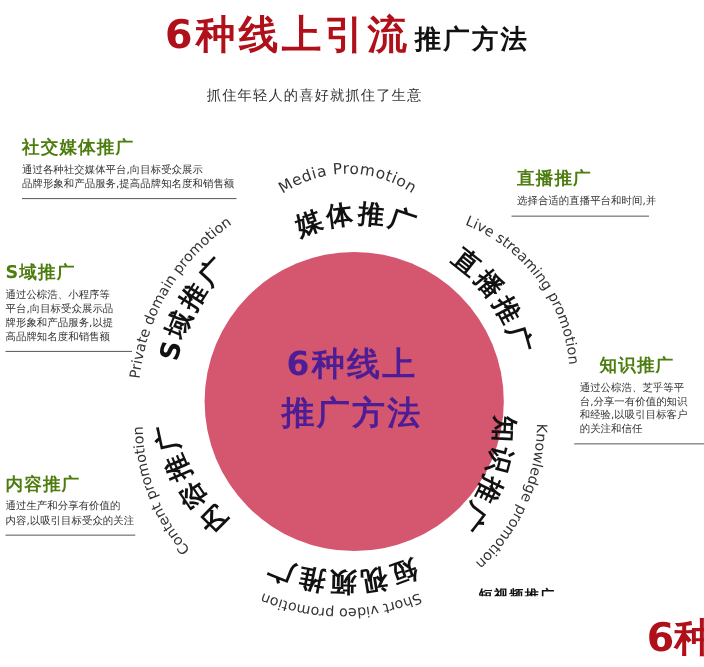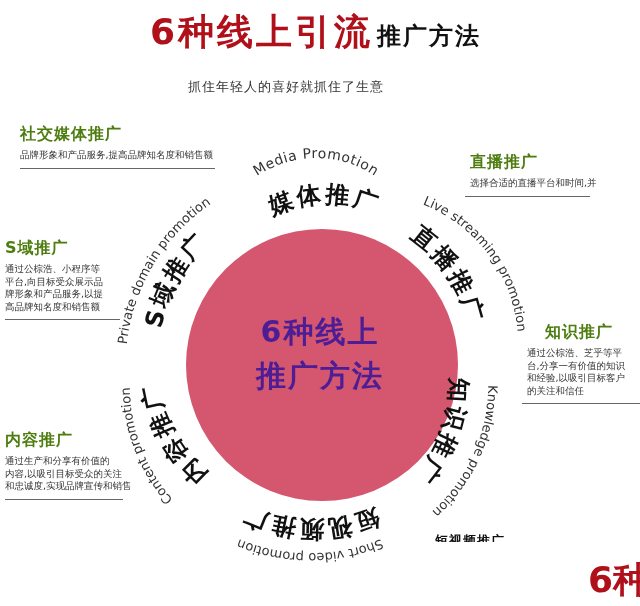--- a/index.html
+++ b/index.html
@@ -27,38 +27,38 @@
 </head>
 <body>
 
 <div class="abs title">
   <span class="big">6种线上引流</span><span class="small">推广方法</span>
 </div>
 <div class="abs subtitle">抓住年轻人的喜好就抓住了生意</div>
 
 <div class="abs note" style="left:20px; top:124px; width:210px;">
   <h3>社交媒体推广</h3>
+  <p>通过各种社交媒体平台,向目标受众展示</p>
   <p>品牌形象和产品服务,提高品牌知名度和销售额</p>
   <div class="rule" style="width:195px;"></div>
 </div>
 
 <div class="abs note" style="left:5px; top:238px; width:115px;">
   <h3>S域推广</h3>
   <p>通过公棕浩、小程序等</p>
   <p>平台,向目标受众展示品</p>
   <p>牌形象和产品服务,以提</p>
   <p>高品牌知名度和销售额</p>
   <div class="rule" style="width:115px;"></div>
 </div>
 
 <div class="abs note" style="left:5px; top:430px; width:140px;">
   <h3>内容推广</h3>
   <p>通过生产和分享有价值的</p>
   <p>内容,以吸引目标受众的关注</p>
-  <p>和忠诚度,实现品牌宣传和销售</p>
   <div class="rule" style="width:118px;"></div>
 </div>
 
 <div class="abs note" style="left:470px; top:152px; width:140px;">
   <h3>直播推广</h3>
   <p>选择合适的直播平台和时间,并</p>
   <div class="rule" style="width:125px; margin-left:-5px;"></div>
 </div>
 
 <div class="abs note" style="left:527px; top:322px; width:113px;">

